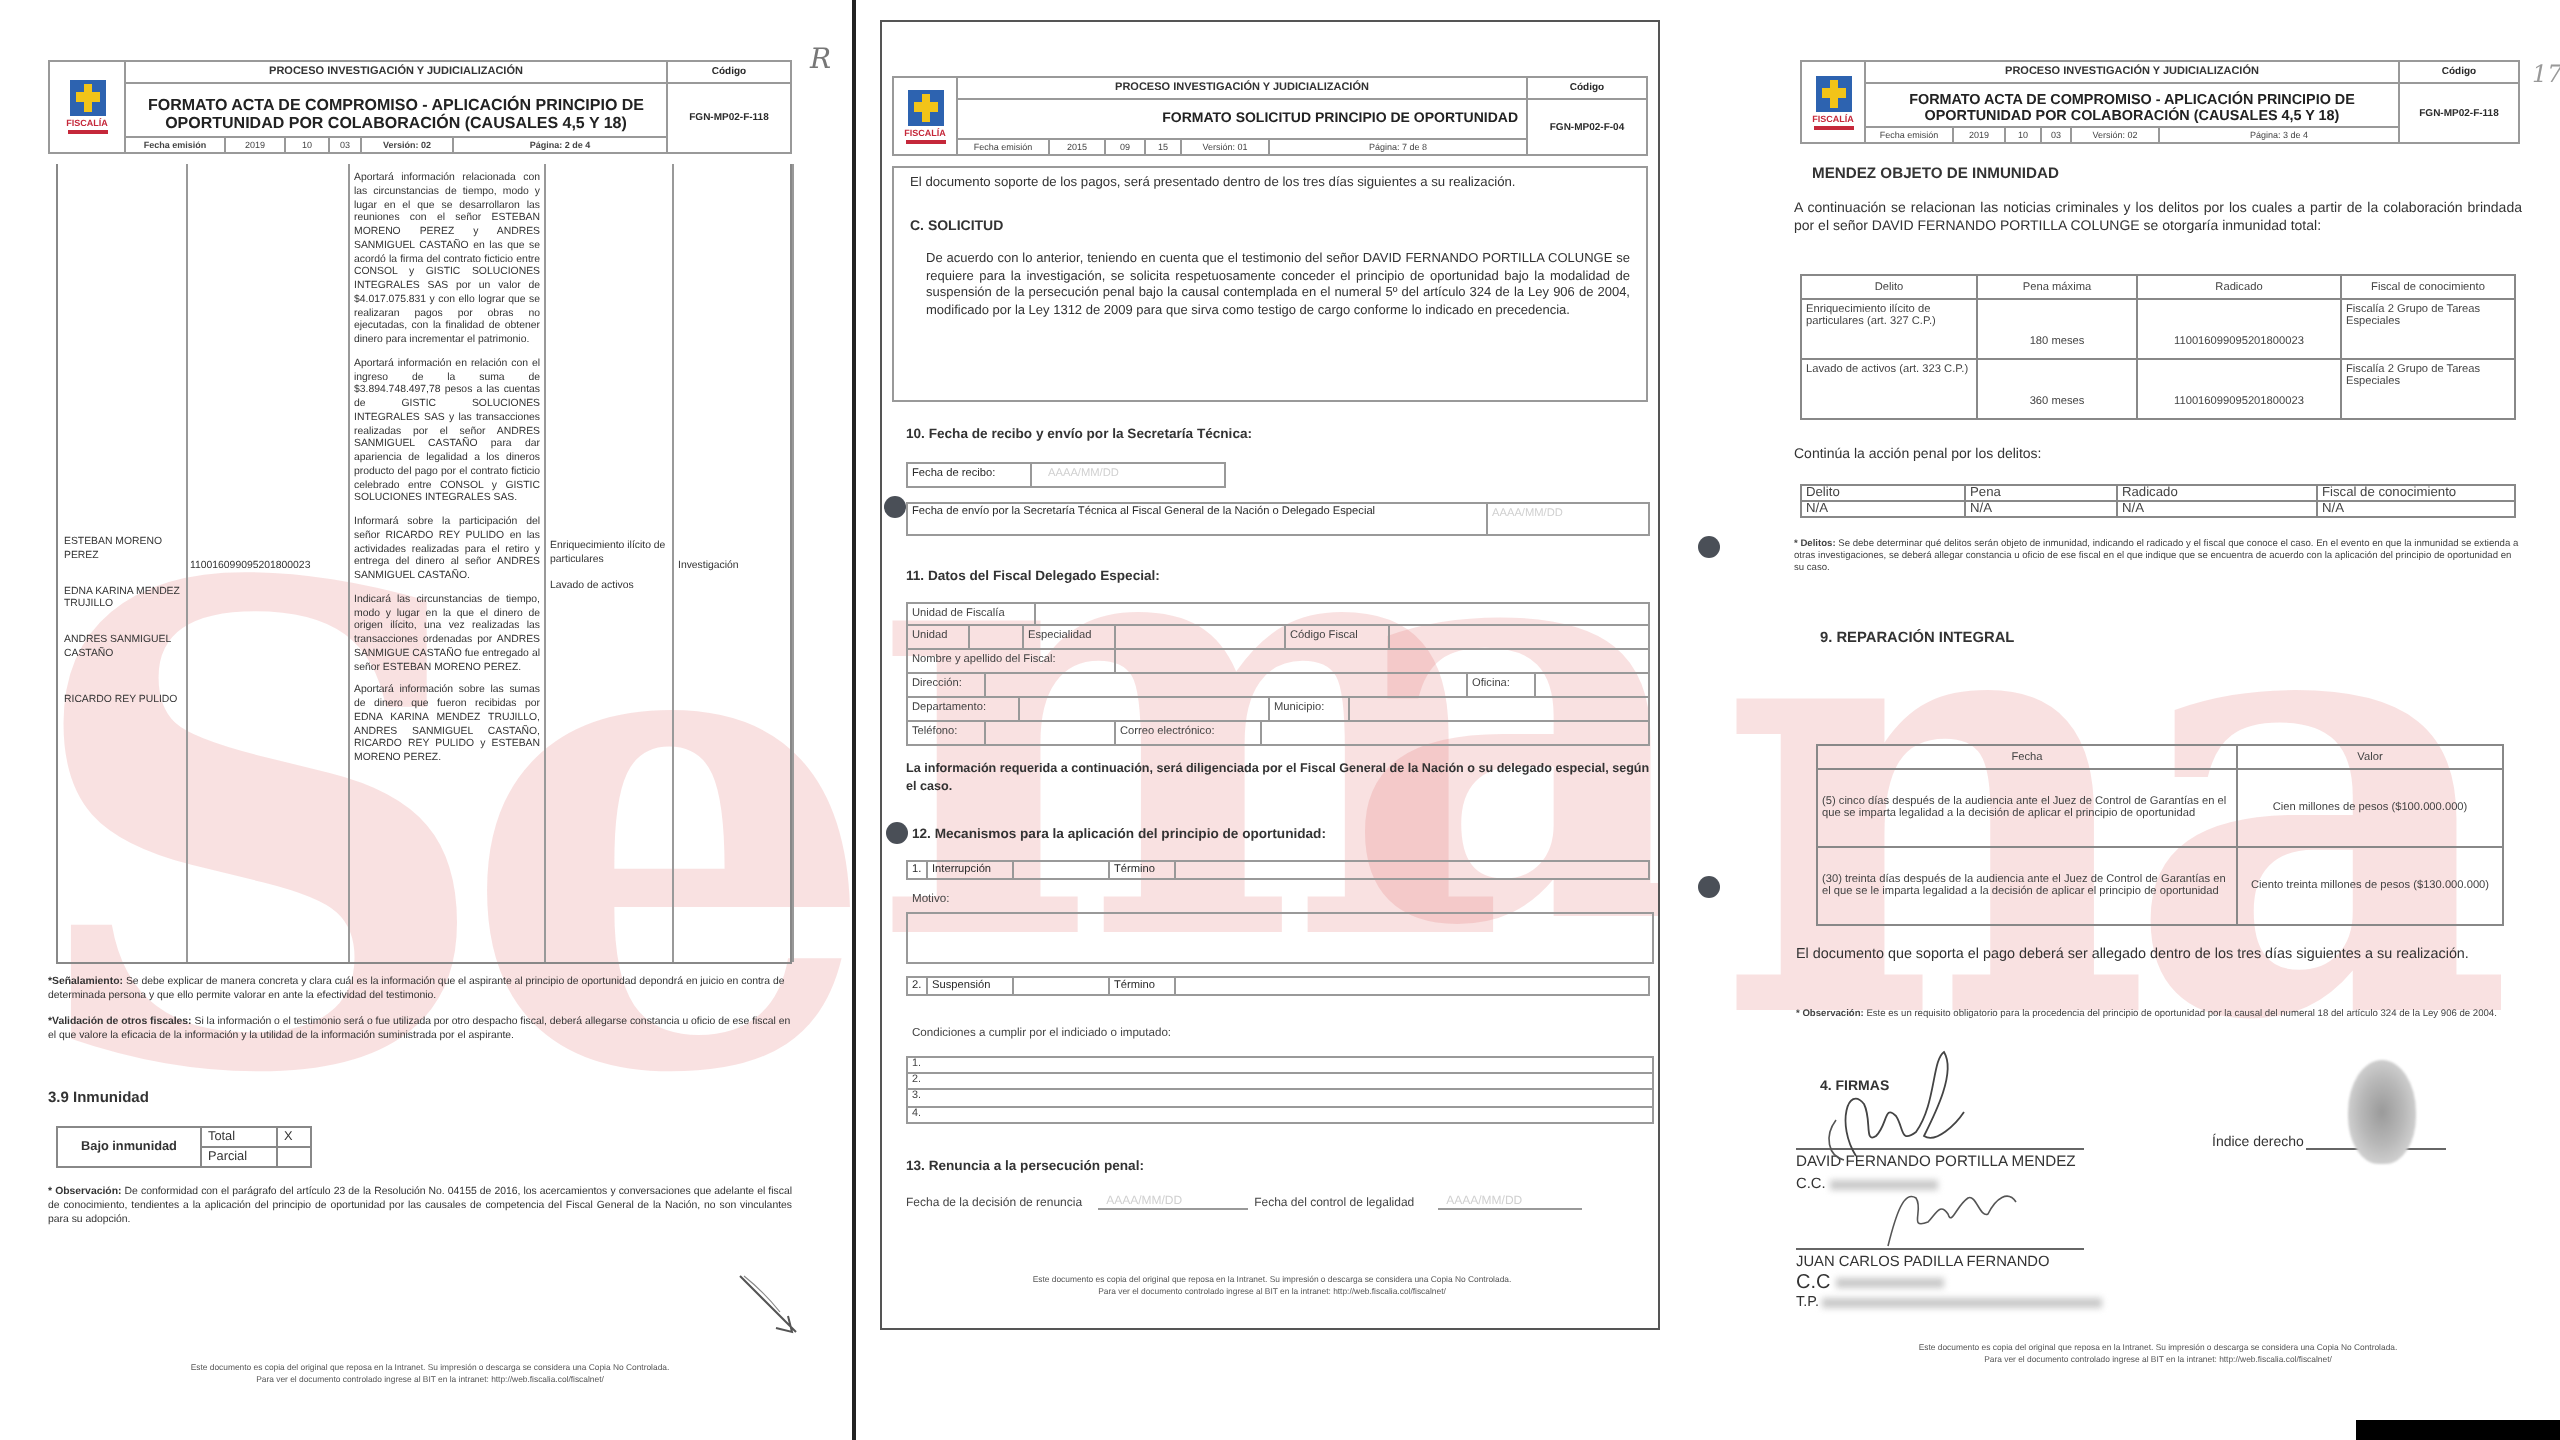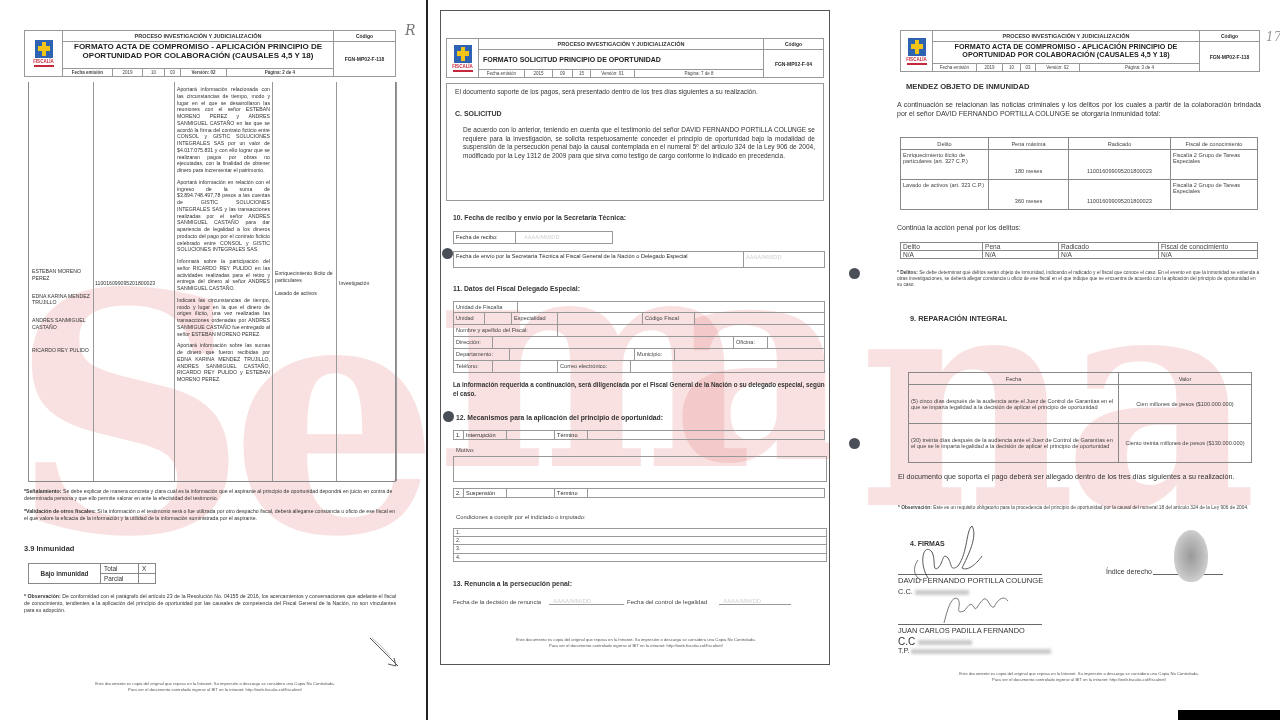--- a/index.html
+++ b/index.html
@@ -18,21 +18,21 @@
   }
 
   .hdr { position: absolute; border: 1px solid #999; display: grid; font-size: 6px; z-index: 2; background: #fff; }
   .hdr .logo { border-right: 1px solid #999; display: flex; flex-direction: column; align-items: center; justify-content: center; }
   .hdr .logo .emblem { width: 18px; height: 18px; background: #2d63b0; position: relative; }
   .hdr .logo .emblem::before { content: ""; position: absolute; left: 7px; top: 2px; width: 4px; height: 14px; background: #f2c418; }
   .hdr .logo .emblem::after { content: ""; position: absolute; left: 3px; top: 6px; width: 12px; height: 5px; background: #f2c418; }
   .hdr .logo .lname { color: #c5283a; font-size: 4.5px; font-weight: bold; margin-top: 1px; }
   .hdr .logo .lbar { width: 20px; height: 2px; background: #c5283a; margin-top: 1px; }
   .hdr .proc { text-align: center; font-weight: bold; font-size: 5.5px; border-bottom: 1px solid #999; padding: 2px 0; color: #333; }
-  .hdr .title { text-align: center; font-weight: bold; font-size: 8px; color: #222; display: flex; align-items: center; justify-content: flex-start; line-height: 1.1; padding: 1px 4px; }
+  .hdr .title { text-align: center; font-weight: bold; font-size: 8px; color: #222; display: flex; align-items: center; justify-content: flex-end; line-height: 1.1; padding: 1px 4px; }
   .hdr .meta { display: flex; border-top: 1px solid #999; font-size: 4.5px; }
   .hdr .meta span { border-right: 1px solid #999; padding: 1px 3px; text-align: center; color: #444; }
   .hdr .codebox { border-left: 1px solid #999; display: flex; flex-direction: column; font-size: 5px; font-weight: bold; }
   .hdr .codebox .cl { border-bottom: 1px solid #999; text-align: center; padding: 2px 0; }
   .hdr .codebox .cv { flex: 1; display: flex; align-items: center; justify-content: center; }
 
   table { border-collapse: collapse; }
   .small { font-size: 5.2px; line-height: 1.3; }
   .tcell { border: 1px solid #888; vertical-align: middle; padding: 2px; }
   .z { position: relative; z-index: 1; }
@@ -378,21 +378,21 @@
     <b>* Observación:</b> <span>Este es un requisito obligatorio para la procedencia del principio de oportunidad por la causal del numeral 18 del artículo 324 de la Ley 906 de 2004.</span>
   </div>
 
   <div class="z sec-title" style="position:absolute; left:42px; top:540px; font-size:7px;">4.   FIRMAS</div>
 
   <svg style="position:absolute; left:30px; top:522px; z-index:3;" width="110" height="60" viewBox="0 0 110 60">
     <path d="M30 56 C20 40 26 20 34 30 C38 38 34 50 40 46 C46 40 44 30 50 36 C54 42 52 50 60 44 C70 30 68 8 74 4 C80 14 70 34 64 46 C70 50 80 40 84 34" stroke="#444" stroke-width="0.9" fill="none"></path>
     <path d="M20 38 C14 46 16 56 24 58" stroke="#555" stroke-width="0.8" fill="none"></path>
   </svg>
   <div class="z" style="position:absolute; left:30px; top:574px; width:144px; border-top:1px solid #666;"></div>
-  <div class="z" style="position:absolute; left:30px; top:576px; font-size:7.6px; color:#333;">DAVID FERNANDO PORTILLA COLUNGE</div>
+  <div class="z" style="position:absolute; left:30px; top:576px; font-size:7.6px; color:#333;">DAVID FERNANDO PORTILLA MENDEZ</div>
   <div class="z" style="position:absolute; left:30px; top:587px; font-size:7.4px; color:#333;">
     <span>C.C.</span> <span class="blur" style="width:54px;"></span>
   </div>
 
   <svg style="position:absolute; left:70px; top:585px; z-index:3;" width="80" height="40" viewBox="0 0 80 40">
     <path d="M6 38 C10 22 14 10 20 14 C24 20 16 30 26 26 C30 22 32 16 36 22 C38 28 40 18 46 14 C50 12 52 24 56 22 C60 14 66 10 70 16" stroke="#555" stroke-width="0.8" fill="none"></path>
   </svg>
   <div class="z" style="position:absolute; left:30px; top:624px; width:144px; border-top:1px solid #666;"></div>
   <div class="z" style="position:absolute; left:30px; top:626px; font-size:7.4px; color:#333;">JUAN CARLOS PADILLA FERNANDO</div>
   <div class="z" style="position:absolute; left:30px; top:636px; font-size:10px; color:#333;">

